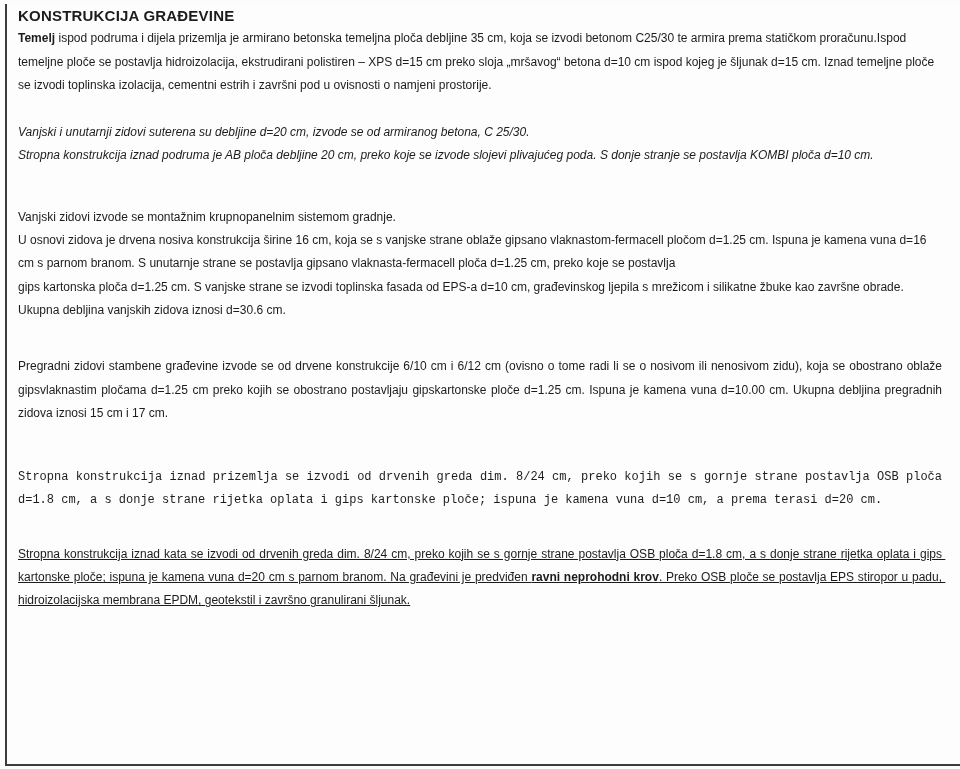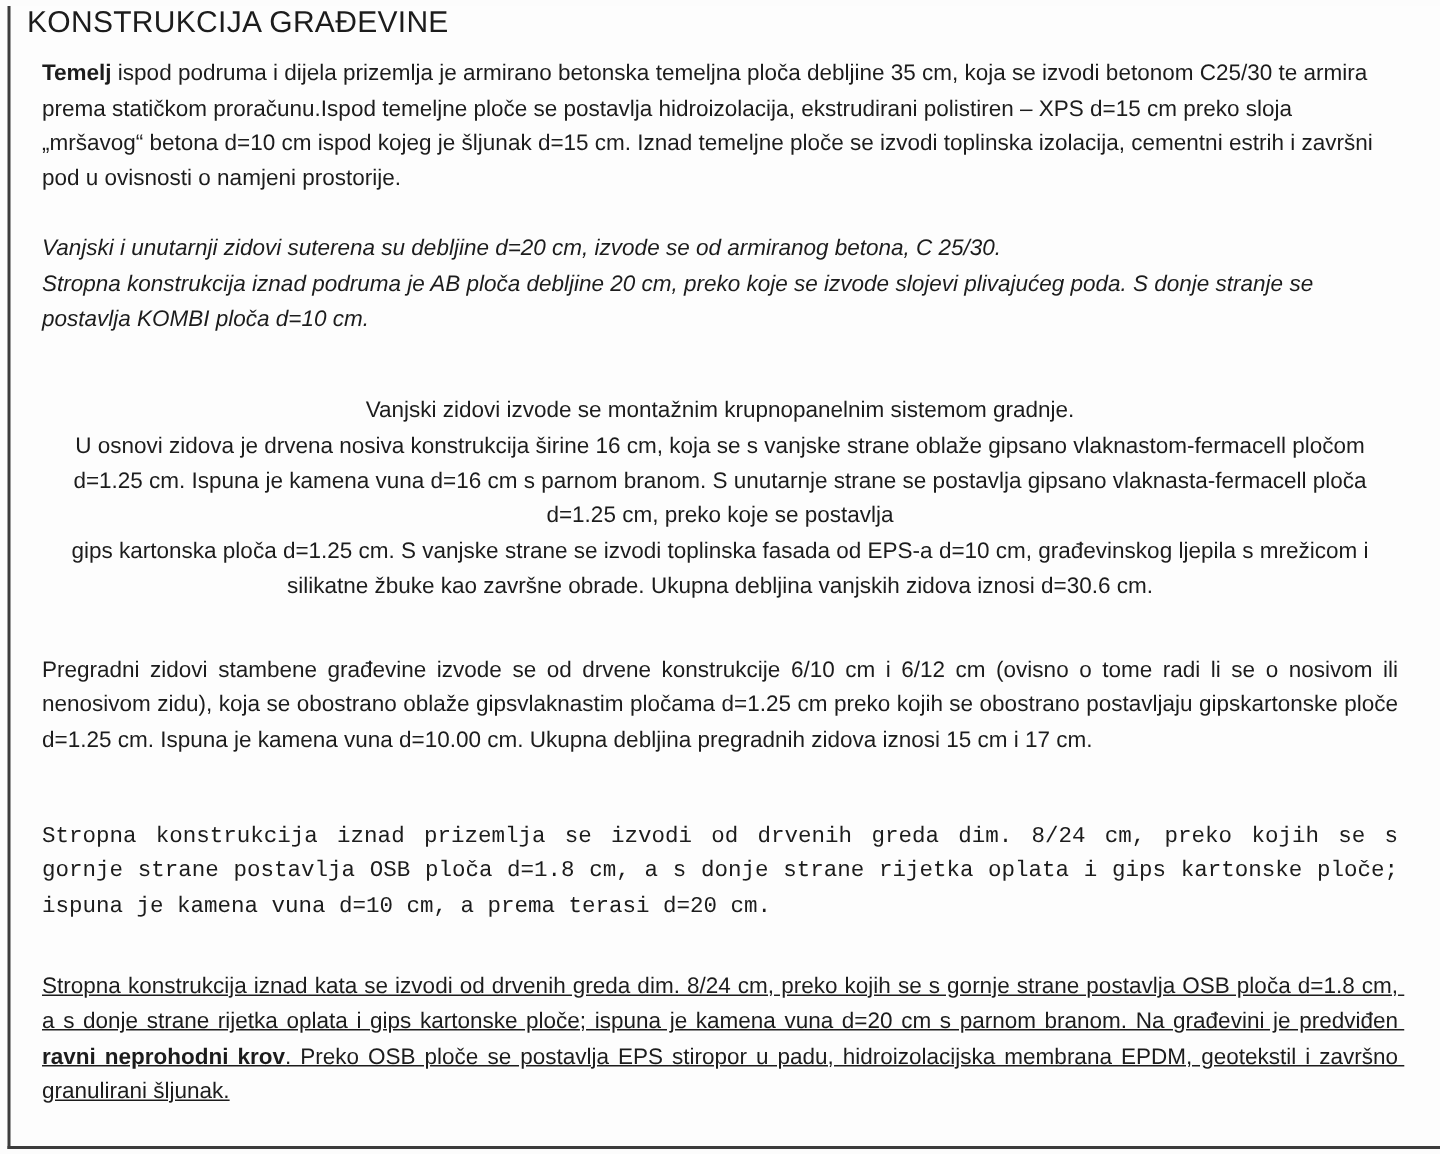--- a/index.html
+++ b/index.html
@@ -22,36 +22,36 @@
     background: #fdfdfd;
   }
   .content {
     position: absolute;
     left: 18px;
     top: 4px;
     width: 924px;
     color: #1c1c1c;
   }
   .title {
-    font-size: 20px;
-    font-weight: normal;
+    font-size: 15px;
+    font-weight: bold;
     line-height: 23.3px;
     margin: 0;
     letter-spacing: 0.2px;
   }
   .para {
-    font-size: 15px;
+    font-size: 12px;
     line-height: 23.3px;
-    margin: 10px;
+    margin: 0;
     white-space: pre-wrap;
   }
   .para b { font-weight: bold; }
   .p0 { margin-bottom: 24px; }
   .p1 { margin-bottom: 38px; font-style: italic; }
-  .p2 { margin-bottom: 33px; text-align: center; }
+  .p2 { margin-bottom: 33px; }
   .p3 { margin-bottom: 41px; text-align: justify; }
   .p4 { margin-bottom: 30px; text-align: justify; font-family: Liberation Mono, monospace; }
   .p5 { margin-bottom: 0; text-align: justify; text-decoration: underline; }
 </style>
 </head>
 <body>
 
 <div class="frame"></div>
 
 <div class="content">

